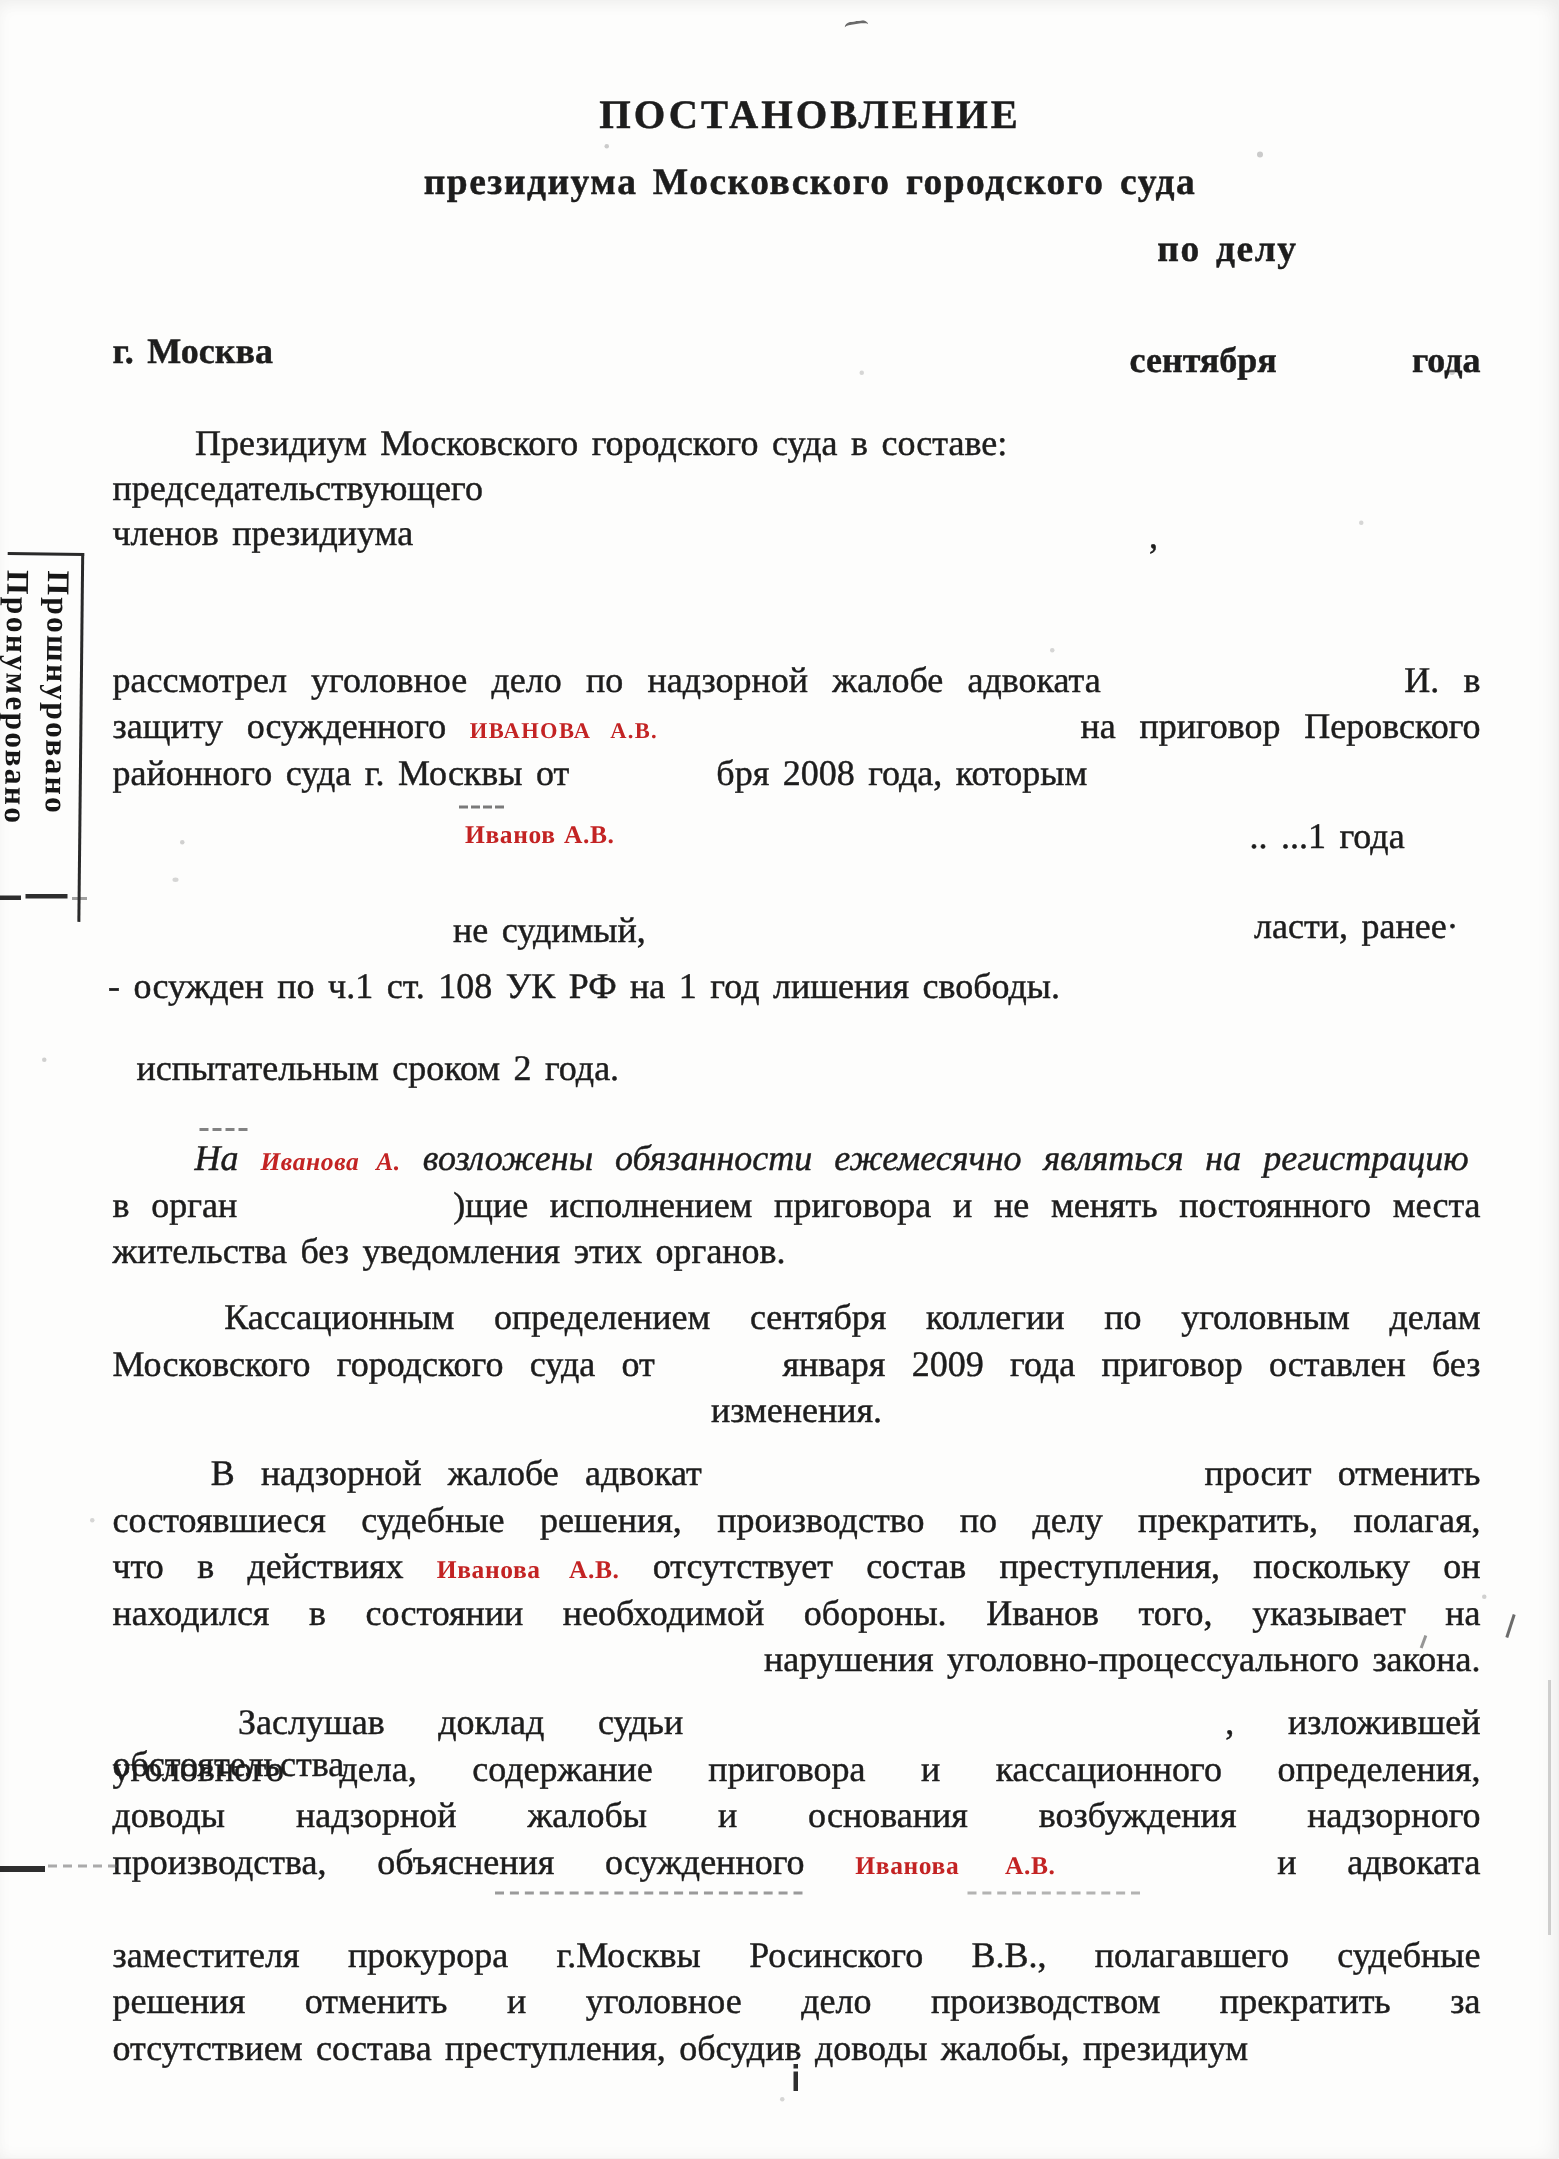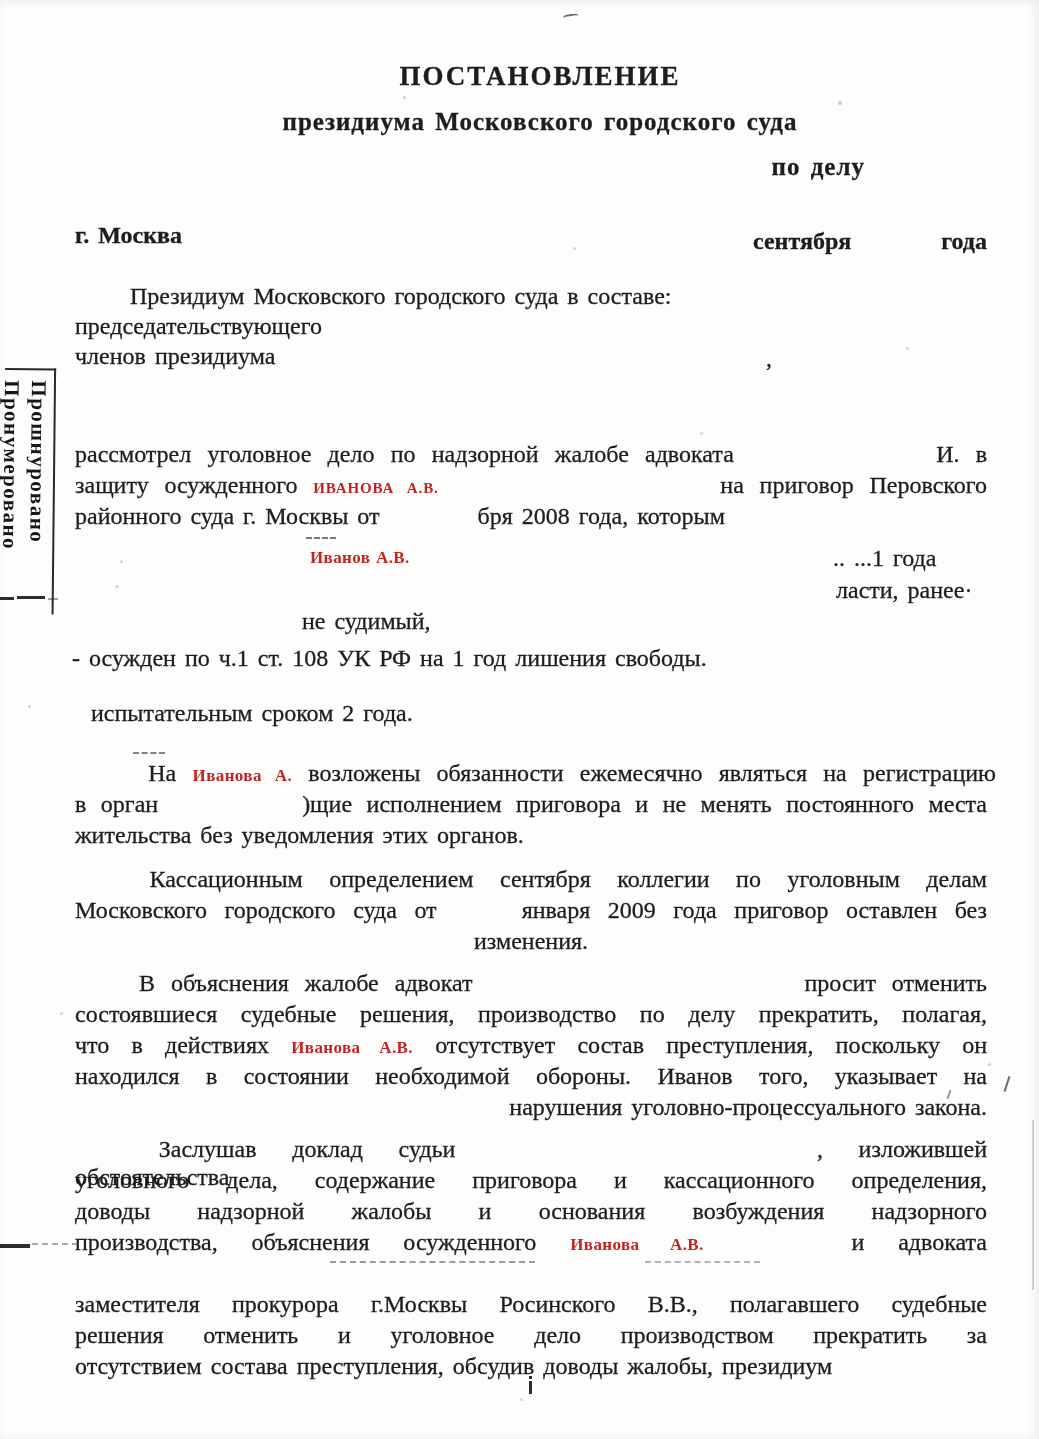--- a/index.html
+++ b/index.html
@@ -59,32 +59,32 @@
       <div class="line bold just" style="top: 227px; left: 753px; width: 234px;"><span>сентября</span> <span class="gap" style="width: 30px;"></span> <span>года</span></div>
       <div class="line" style="top: 282px; left: 130px; width: 857px; text-align: left;"><span>Президиум Московского городского суда в составе:</span></div>
       <div class="line" style="top: 312px; left: 75px; width: 500px; text-align: left;"><span>председательствующего</span></div>
       <div class="line" style="top: 342px; left: 75px; width: 500px; text-align: left;"><span>членов президиума</span></div>
       <div class="line" style="top: 344px; left: 766px; width: 20px; text-align: left;"><span>,</span></div>
       <div class="line just" style="top: 440px; left: 75px; width: 912px;"><span>рассмотрел уголовное дело по надзорной жалобе адвоката</span> <span class="gap" style="width: 170px;"></span> <span>И. в</span></div>
       <div class="line just" style="top: 471px; left: 75px; width: 912px;"><span>защиту осужденного</span> <span class="red caps">ИВАНОВА А.В.</span> <span class="gap" style="width: 250px;"></span> <span>на приговор Перовского</span></div>
       <div class="line" style="top: 502px; left: 75px; width: 912px; text-align: left;"><span>районного суда г. Москвы от</span> <span class="gap" style="width: 80px;"></span> <span>бря 2008 года, которым</span></div>
       <div class="line" style="top: 541px; left: 310px; width: 220px; text-align: left;"><span class="red">Иванов А.В.</span></div>
       <div class="line" style="top: 544px; left: 833px; width: 160px; text-align: left;"><span>.. ...1 года</span></div>
-      <div class="line" style="top: 576px; left: 836px; width: 170px; text-align: left;"><span>ласти, ранее·</span></div>
+      <div class="line" style="top: 604px; left: 836px; width: 170px; text-align: left;"><span>ласти, ранее·</span></div>
       <div class="line" style="top: 607px; left: 302px; width: 300px; text-align: left;"><span>не судимый,</span></div>
       <div class="line" style="top: 644px; left: 72px; width: 912px; text-align: left;"><span>- осужден по ч.1 ст. 108 УК РФ на 1 год лишения свободы.</span></div>
       <div class="line just" style="top: 686px; left: 75px; width: 912px;"><span class="gap" style="width: 48px;"></span> </div>
       <div class="line" style="top: 699px; left: 75px; width: 912px; text-align: left; margin-left: 16px;"><span>испытательным сроком 2 года.</span></div>
-      <div class="line just" style="top: 759px; left: 84px; width: 912px;"><span class="gap" style="width: 48px;"></span> <span>На</span> <span class="red">Иванова А.</span> <span>возложены обязанности ежемесячно являться на регистрацию</span></div>
+      <div class="line just" style="top: 759px; left: 67px; width: 912px; font-style: italic;"><span class="gap" style="width: 48px;"></span> <span>На</span> <span class="red">Иванова А.</span> <span>возложены обязанности ежемесячно являться на регистрацию</span></div>
       <div class="line just" style="top: 790px; left: 75px; width: 912px;"><span>в орган</span> <span class="gap" style="width: 115px;"></span> <span>)щие исполнением приговора и не менять постоянного места</span></div>
       <div class="line" style="top: 821px; left: 75px; width: 912px; text-align: left;"><span>жительства без уведомления этих органов.</span></div>
       <div class="line just" style="top: 865px; left: 75px; width: 912px;"><span class="gap" style="width: 48px;"></span> <span>Кассационным определением сентября коллегии по уголовным делам</span></div>
       <div class="line just" style="top: 896px; left: 75px; width: 912px;"><span>Московского городского суда от</span> <span class="gap" style="width: 50px;"></span> <span>января 2009 года приговор оставлен без</span></div>
       <div class="line" style="top: 927px; left: 75px; width: 912px; text-align: center;"><span>изменения.</span></div>
-      <div class="line just" style="top: 969px; left: 75px; width: 912px;"><span class="gap" style="width: 48px;"></span> <span>В объяснения жалобе адвокат</span> <span class="gap" style="width: 300px;"></span> <span>просит отменить</span></div>
+      <div class="line just" style="top: 969px; left: 75px; width: 912px;"><span class="gap" style="width: 48px;"></span> <span>В надзорной жалобе адвокат</span> <span class="gap" style="width: 300px;"></span> <span>просит отменить</span></div>
       <div class="line just" style="top: 1000px; left: 75px; width: 912px;"><span>состоявшиеся судебные решения, производство по делу прекратить, полагая,</span></div>
       <div class="line just" style="top: 1031px; left: 75px; width: 912px;"><span>что в действиях</span> <span class="red">Иванова А.В.</span> <span>отсутствует состав преступления, поскольку он</span></div>
       <div class="line just" style="top: 1062px; left: 75px; width: 912px;"><span>находился в состоянии необходимой обороны. Иванов того, указывает на</span></div>
       <div class="line" style="top: 1093px; left: 75px; width: 912px; text-align: right;"><span>нарушения уголовно-процессуального закона.</span></div>
       <div class="line just" style="top: 1135px; left: 75px; width: 912px;"><span class="gap" style="width: 48px;"></span> <span>Заслушав доклад судьи</span> <span class="gap" style="width: 290px;"></span> <span>, изложившей обстоятельства</span></div>
       <div class="line just" style="top: 1166px; left: 75px; width: 912px;"><span>уголовного дела, содержание приговора и кассационного определения,</span></div>
       <div class="line just" style="top: 1197px; left: 75px; width: 912px;"><span>доводы надзорной жалобы и основания возбуждения надзорного</span></div>
       <div class="line just" style="top: 1228px; left: 75px; width: 912px;"><span>производства, объяснения осужденного</span> <span class="red">Иванова А.В.</span> <span class="gap" style="width: 80px;"></span> <span>и адвоката</span></div>
       <div class="line just" style="top: 1259px; left: 75px; width: 912px;"><span class="gap" style="width: 180px;"></span> </div>
       <div class="line just" style="top: 1290px; left: 75px; width: 912px;"><span>заместителя прокурора г.Москвы Росинского В.В., полагавшего судебные</span></div>

